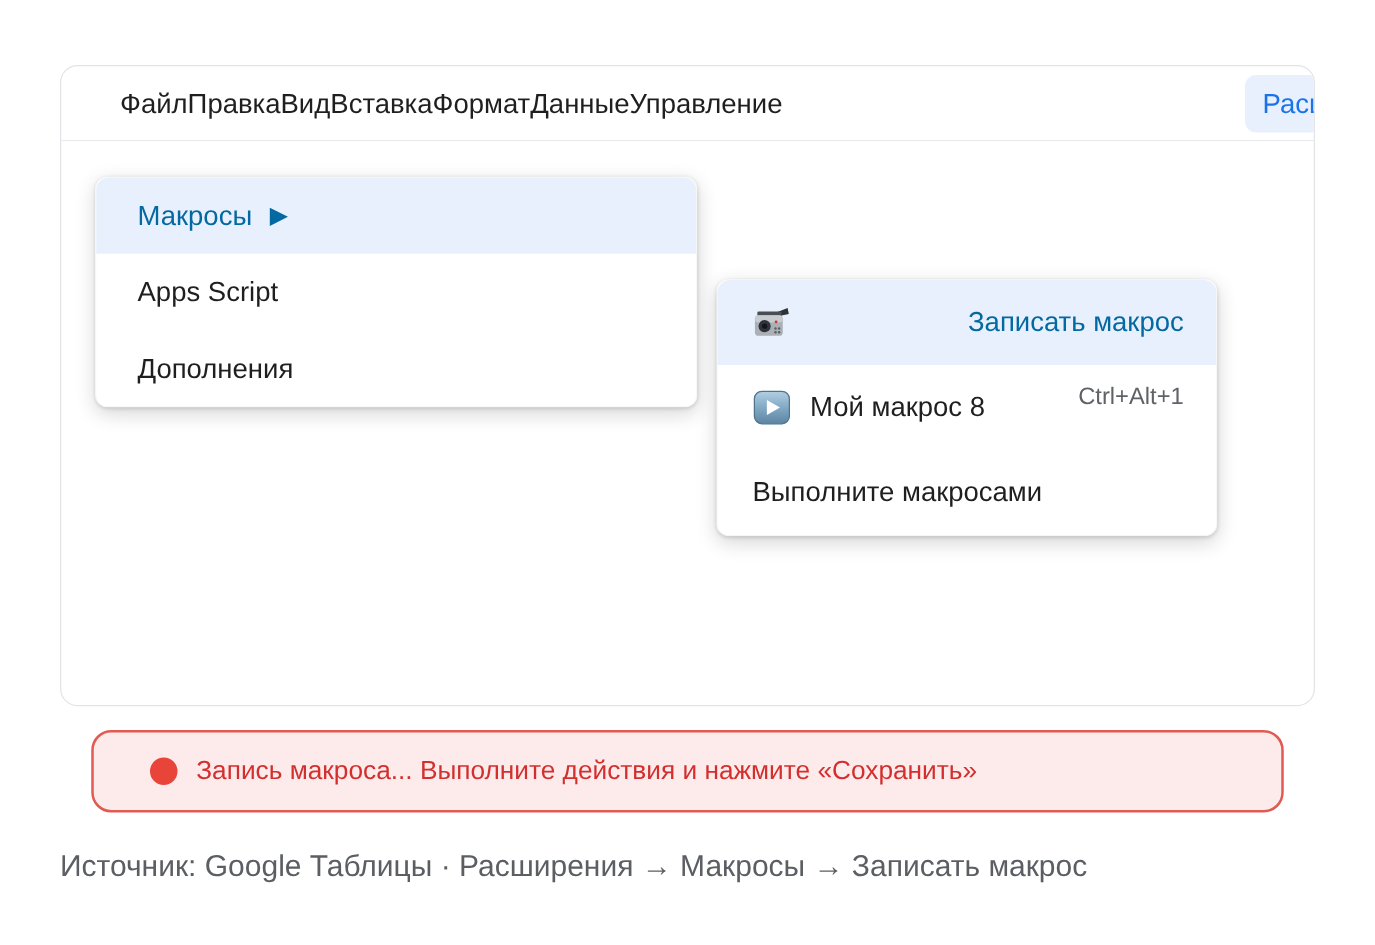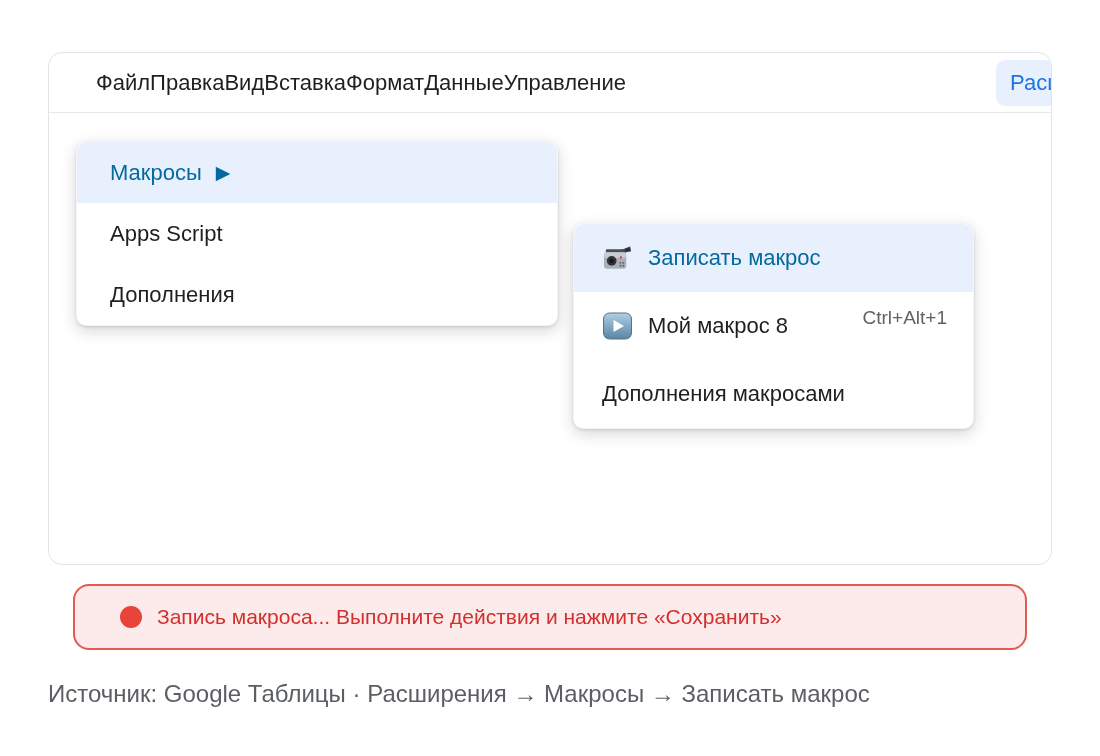--- a/index.html
+++ b/index.html
@@ -67,21 +67,21 @@
   .menu .row:first-child { border-radius: 10px 10px 0 0; }
   .menu .row:last-child { border-radius: 0 0 10px 10px; }
 
   
   .dropdown { left: 27px; top: 88px; width: 482px; }
   .dropdown .row { height: 61px; padding: 0 24px 0 33px; }
   .dropdown .arrow { margin-left: 14px; font-size: 19px; line-height: 1; }
 
   
   .submenu { left: 524px; top: 170px; width: 401px; }
-  .submenu .row { height: 68px; padding: 0 26px 0 28px; }
+  .submenu .row { height: 68px; padding: 0 26px 0 28px; justify-content: space-between; }
   .submenu .icon { width: 31px; height: 28px; margin-right: 15px; flex: 0 0 auto; }
   .submenu .shortcut {
     margin-left: auto;
     align-self: flex-start;
     margin-top: 15px;
     font-size: 19px;
     color: #5f6368;
   }
 
   
@@ -168,21 +168,21 @@
             <stop offset="1" stop-color="#5d85a3"></stop>
           </linearGradient>
         </defs>
         <rect x="1" y="1" width="28" height="26" rx="6" fill="url(#playGrad)" stroke="#50748f" stroke-width="1"></rect>
         <path d="M11 8 L21.5 14 L11 20 Z" fill="#ffffff"></path>
       </svg>
       <span>Мой макрос 8</span>
       <span class="shortcut">Ctrl+Alt+1</span>
     </div>
     <div class="row">
-      <span>Дополнения макросами</span>
+      <span>Выполните макросами</span>
     </div>
   </div>
 
 </div>
 
 <div class="alert">
   <span class="dot"></span>
   <span class="alert-text">Запись макроса... Выполните действия и нажмите «Сохранить»</span>
 </div>
 

